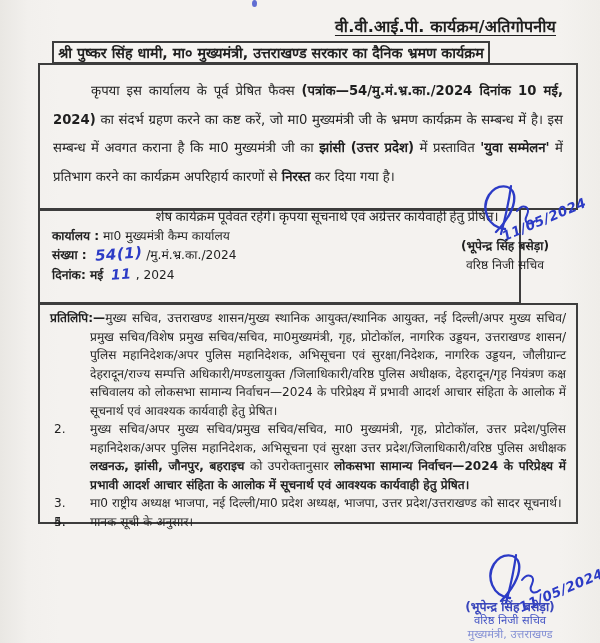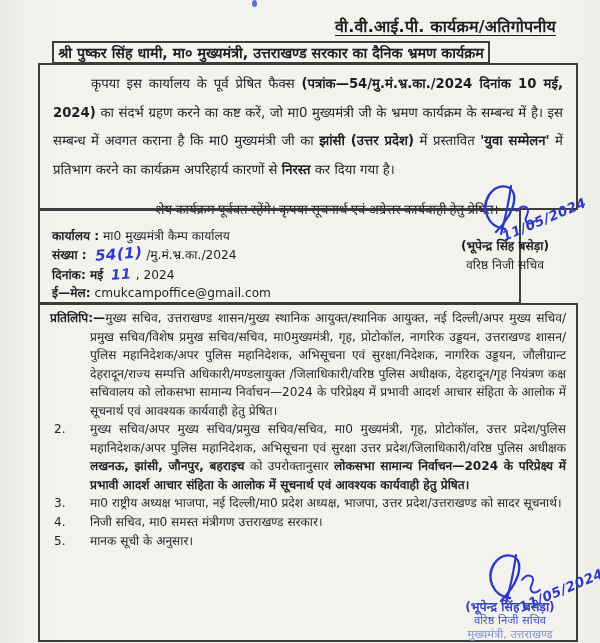--- a/index.html
+++ b/index.html
@@ -14,21 +14,21 @@
   .vvip{position:absolute;top:15px;right:44px;font-size:16px;font-weight:700;
         text-decoration:underline;text-underline-offset:3px;letter-spacing:.2px;}
   .blue-speck{position:absolute;left:252px;top:0;width:5px;height:7px;border-radius:50%;
         background:#3b4ccb;opacity:.8;}
   
   .title-box{position:absolute;left:46px;top:41px;width:438px;height:23px;box-sizing:border-box;
         border:2px solid #3d3d3d;background:#f6f4f1;display:flex;align-items:center;justify-content:center;
         font-size:14.3px;font-weight:700;white-space:nowrap;margin-left:6px;}
   
   .para-box{position:absolute;left:38px;top:63px;width:540px;height:147px;box-sizing:border-box;
-        border:2px solid #3d3d3d;padding:5px 13px 0 13px;}
+        border:2px solid #3d3d3d;padding:12px 13px 0 13px;}
   .para-box p{margin:0;font-size:13.2px;line-height:28.5px;text-align:justify;text-indent:38px;}
   .para-box .p2{margin-top:12px;text-align:center;font-family:Liberation Serif, serif;}
   
   .office-box{position:absolute;left:38px;top:209px;width:483px;height:95px;box-sizing:border-box;
         border:2px solid #3d3d3d;padding:16px 12px;}
   .oline{font-size:12.2px;line-height:18.4px;white-space:nowrap;}
   .hand{color:#2c3bc6;font-size:15px;font-style:italic;font-weight:600;display:inline-block;
         transform:rotate(-4deg);letter-spacing:.5px;padding:0 4px;}
   .hand-sm{font-size:14px;}
   
@@ -40,21 +40,21 @@
         letter-spacing:.5px;transform:rotate(-23deg);white-space:nowrap;}
   .sign1 .hand-date{left:84px;top:30px;}
   .sign2 .hand-date{left:96px;top:32px;}
   .sig-lines{position:absolute;left:0;top:56px;width:180px;text-align:center;
         font-size:12.2px;line-height:18.6px;white-space:nowrap;}
   .stamp-lines{position:absolute;left:0;top:50px;width:180px;text-align:center;white-space:nowrap;}
   .stamp-name{color:#3946bb;font-weight:700;font-size:12.4px;line-height:14px;}
   .stamp-title{color:#4656c4;font-size:11.3px;line-height:14px;}
   .stamp-org{color:#8490d4;font-size:11.3px;line-height:14px;}
   
-  .copy-box{position:absolute;left:38px;top:303px;width:540px;height:339px;box-sizing:border-box;
+  .copy-box{position:absolute;left:38px;top:303px;width:540px;height:221px;box-sizing:border-box;
         border:2px solid #3d3d3d;padding:4px 10px 16px 10px;font-size:12.1px;line-height:18.55px;}
   .copy-item{position:relative;padding-left:40px;text-align:justify;}
   .copy-item .num{position:absolute;left:4px;top:0;font-size:12.1px;}
   .item1{text-indent:-40px;}
   .item1 .label{font-weight:700;}
 </style>
 </head>
 <body>
 
 <div class="page">
@@ -67,21 +67,20 @@
 
   <div class="para-box">
     <p><span>कृपया इस कार्यालय के पूर्व प्रेषित फैक्स </span><span class="b">(पत्रांक—54/मु.मं.भ्र.का./2024 दिनांक 10 मई, 2024)</span><span> का संदर्भ ग्रहण करने का कष्ट करें, जो मा0 मुख्यमंत्री जी के भ्रमण कार्यक्रम के सम्बन्ध में है। इस सम्बन्ध में अवगत कराना है कि मा0 मुख्यमंत्री जी का </span><span class="b">झांसी (उत्तर प्रदेश)</span><span> में प्रस्तावित </span><span class="b">'युवा सम्मेलन'</span><span> में प्रतिभाग करने का कार्यक्रम अपरिहार्य कारणों से </span><span class="b">निरस्त</span><span> कर दिया गया है।</span></p>
     <p class="p2">शेष कार्यक्रम पूर्ववत रहेंगे। कृपया सूचनार्थ एवं अग्रेत्तर कार्यवाही हेतु प्रेषित।</p>
   </div>
 
   <div class="office-box">
     <div class="oline"><span class="b">कार्यालय :</span> <span>मा0 मुख्यमंत्री कैम्प कार्यालय</span></div>
     <div class="oline"><span class="b">संख्या :</span> <span class="hand">54(1)</span><span>/मु.मं.भ्र.का./2024</span></div>
     <div class="oline"><span class="b">दिनांक: मई</span> <span class="hand hand-sm">11</span><span>, 2024</span></div>
-    <div class="oline"><span class="b">ई—मेल:</span> <span>cmukcampoffice@gmail.com</span></div>
   </div>
 
   <div class="sign sign1">
     <svg class="squiggle" width="64" height="56" viewBox="0 0 64 56">
       <path d="M32 48 C14 46 8 27 16 14 C24 2 39 3 41 14 C43 26 33 41 23 51" stroke="#2c3bc6" stroke-width="2.4" fill="none" stroke-linecap="round"></path>
       <path d="M38 5 C36 20 32 38 28 53" stroke="#2c3bc6" stroke-width="2.2" fill="none" stroke-linecap="round"></path>
       <path d="M44 30 C50 22 58 26 54 34 C50 42 56 45 62 40" stroke="#2c3bc6" stroke-width="2" fill="none" stroke-linecap="round"></path>
     </svg>
     <span class="hand-date">11/05/2024</span>
     <div class="sig-lines">
@@ -95,21 +94,20 @@
     <div class="copy-item">
       <span class="num">2.</span>
       <span>मुख्य सचिव/अपर मुख्य सचिव/प्रमुख सचिव/सचिव, मा0 मुख्यमंत्री, गृह, प्रोटोकॉल, उत्तर प्रदेश/पुलिस महानिदेशक/अपर पुलिस महानिदेशक, अभिसूचना एवं सुरक्षा उत्तर प्रदेश/जिलाधिकारी/वरिष्ठ पुलिस अधीक्षक </span><span class="b">लखनऊ, झांसी, जौनपुर, बहराइच</span><span> को उपरोक्तानुसार </span><span class="b">लोकसभा सामान्य निर्वाचन—2024 के परिप्रेक्ष्य में प्रभावी आदर्श आचार संहिता के आलोक में सूचनार्थ एवं आवश्यक कार्यवाही हेतु प्रेषित।</span>
     </div>
     <div class="copy-item">
       <span class="num">3.</span>
       <span>मा0 राष्ट्रीय अध्यक्ष भाजपा, नई दिल्ली/मा0 प्रदेश अध्यक्ष, भाजपा, उत्तर प्रदेश/उत्तराखण्ड को सादर सूचनार्थ।</span>
     </div>
     <div class="copy-item">
       <span class="num">4.</span>
-      <span>निजी सचिव, मा0 समस्त मंत्रीगण उत्तराखण्ड सरकार।</span>
     </div>
     <div class="copy-item">
       <span class="num">5.</span>
       <span>मानक सूची के अनुसार।</span>
     </div>
   </div>
 
   <div class="sign sign2">
     <svg class="squiggle" width="64" height="56" viewBox="0 0 64 56">
       <path d="M32 48 C14 46 8 27 16 14 C24 2 39 3 41 14 C43 26 33 41 23 51" stroke="#2c3bc6" stroke-width="2.4" fill="none" stroke-linecap="round"></path>

